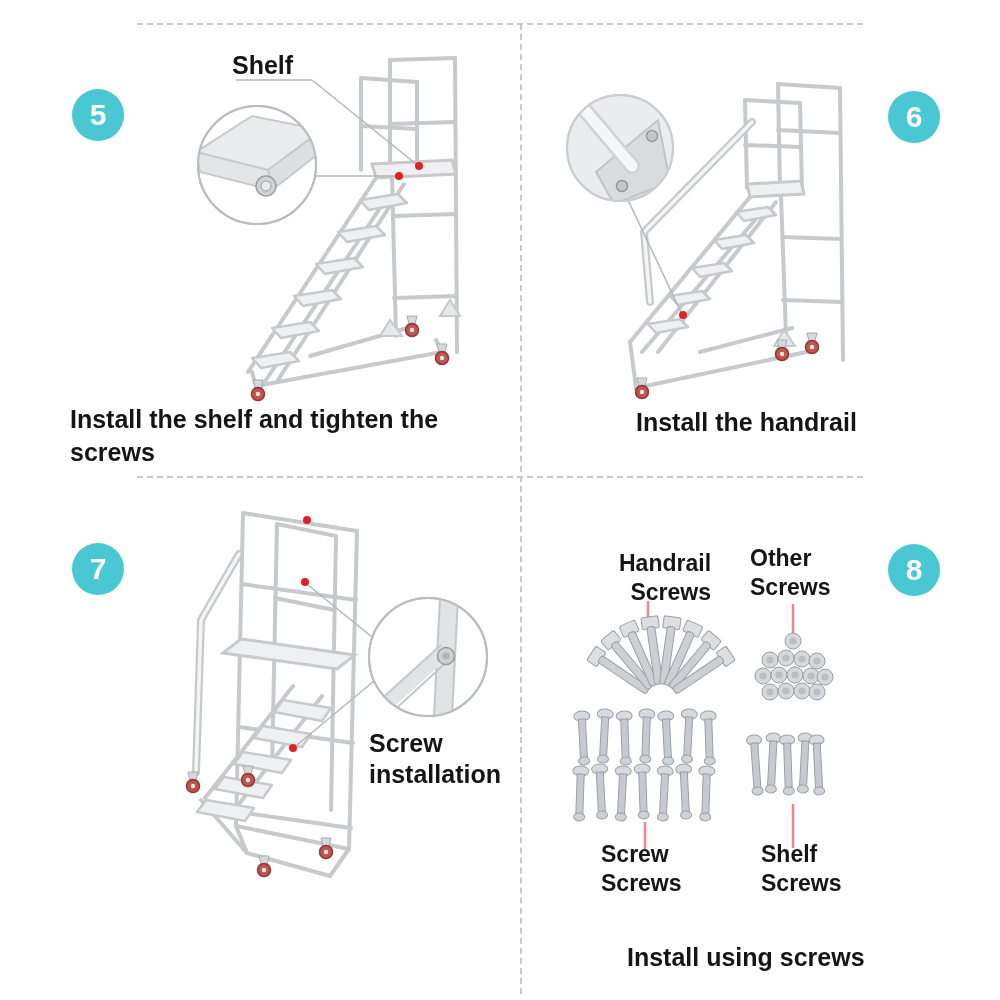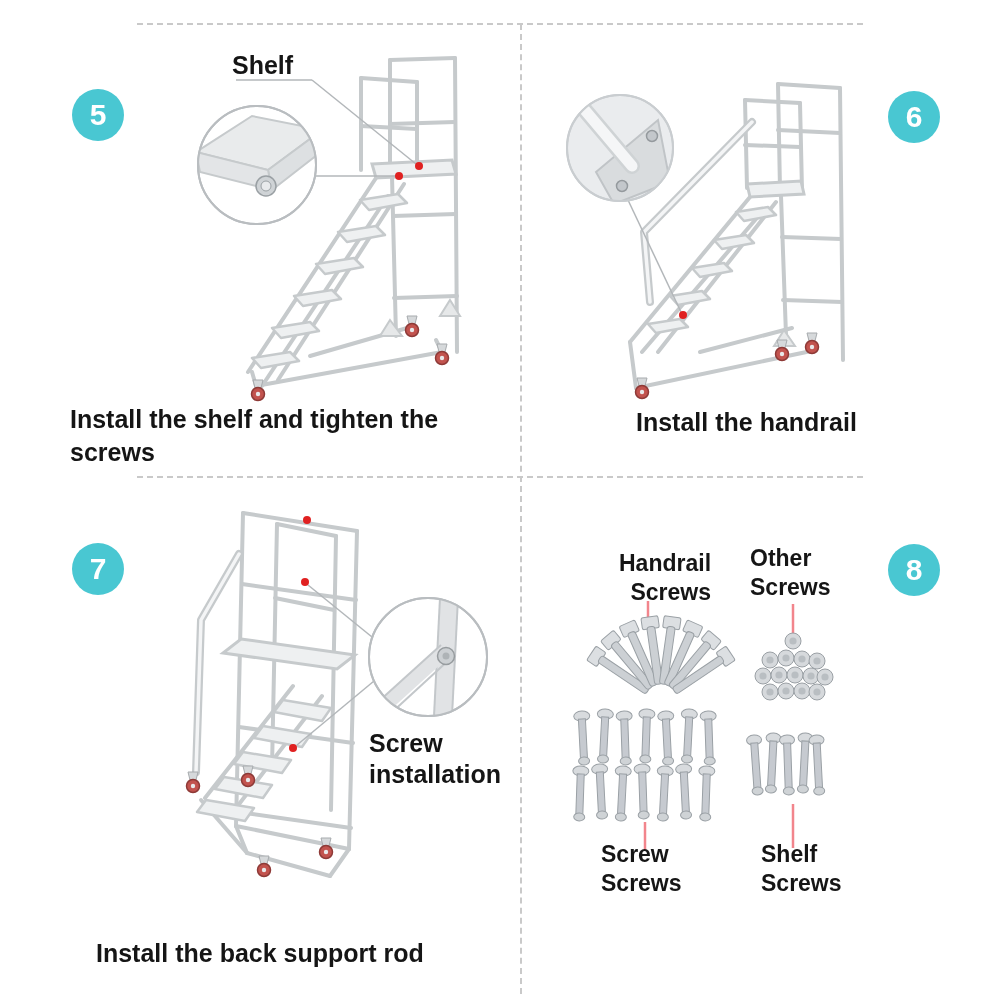--- a/index.html
+++ b/index.html
@@ -505,15 +505,15 @@
     <span>Screw</span>
     <span>Screws</span>
   </div>
   <div class="lbl2" style="left:761px;top:840px;">
     <span>Shelf</span>
     <span>Screws</span>
   </div>
 
   <div class="cap" style="left:636px;top:406px;">Install the handrail</div>
   <div class="cap" style="left:70px;top:403px;width:440px;">Install the shelf and tighten the screws</div>
-  <div class="cap" style="left:96px;top:937px;">Install the back support rod</div>
+  <div class="cap" style="left:627px;top:941px;">Install using screws</div>
 
 </div>
 
 </body></html>

